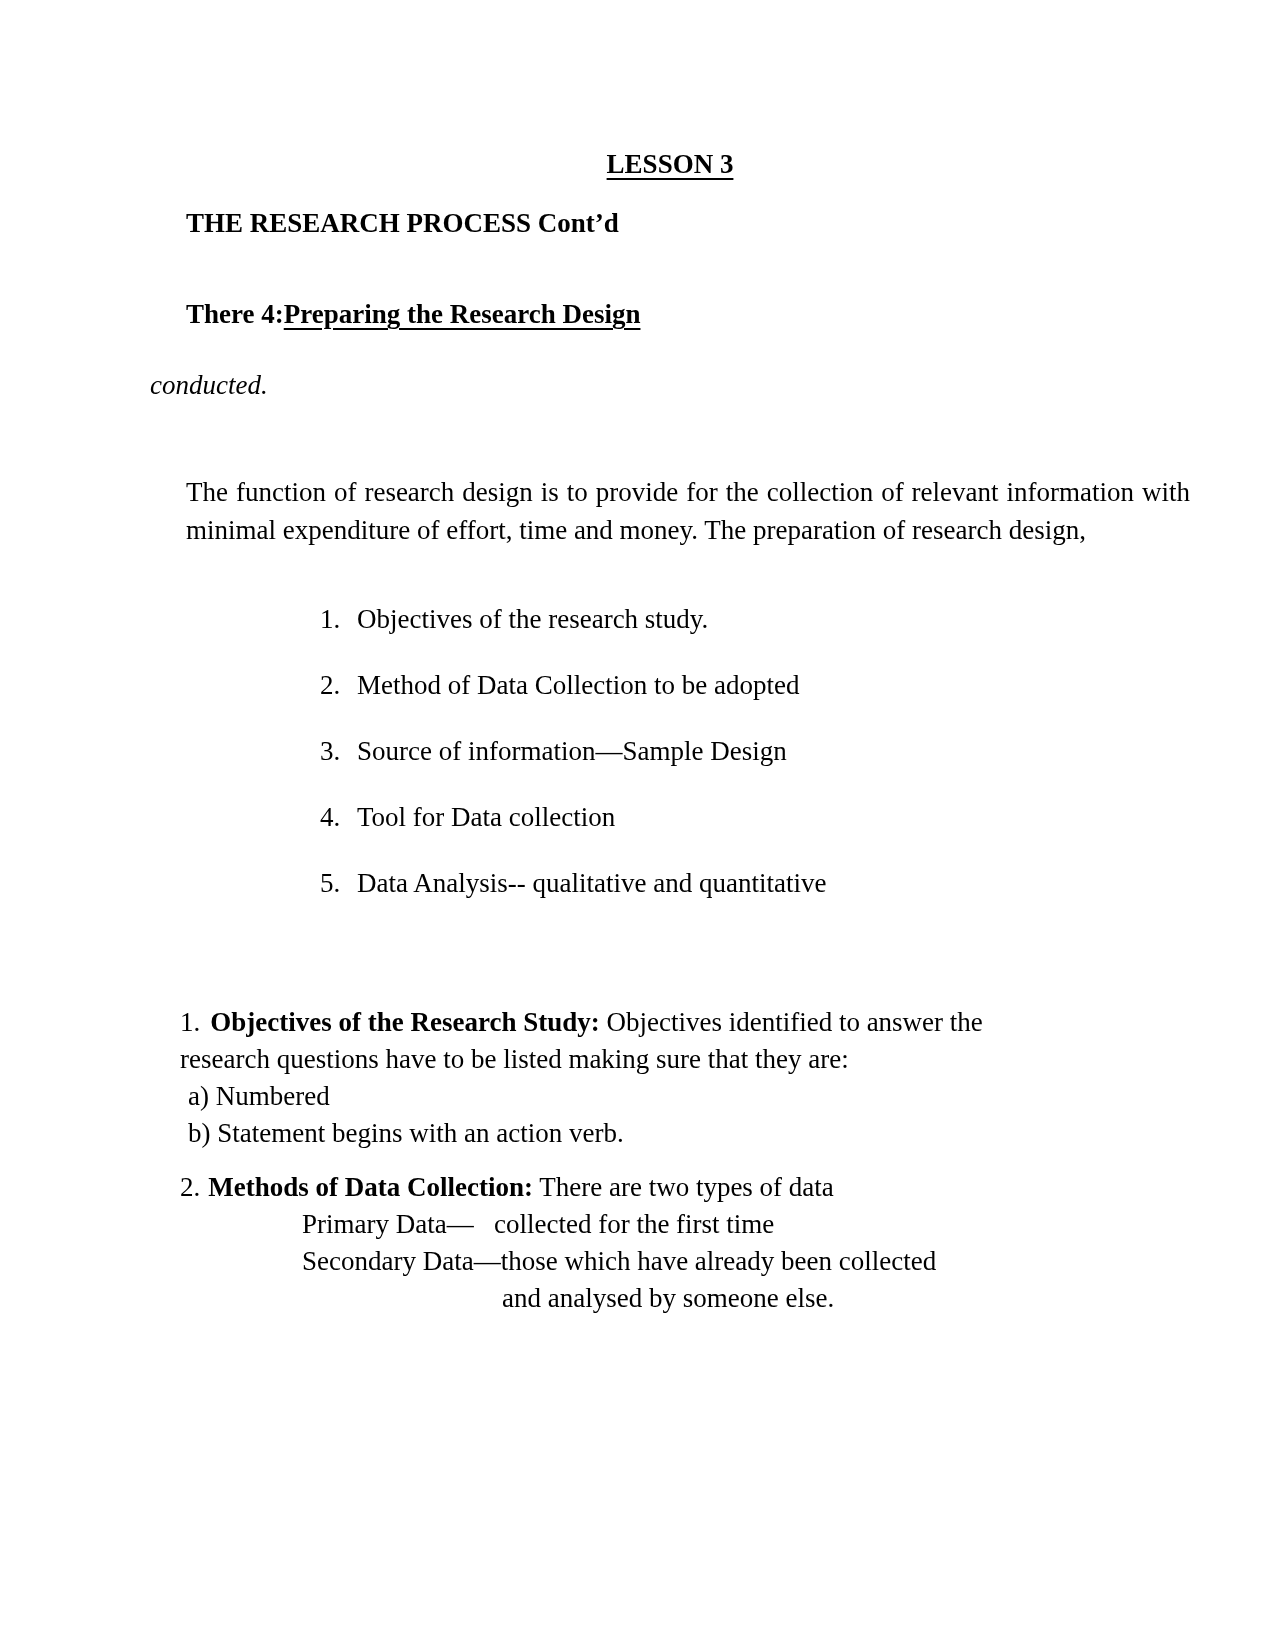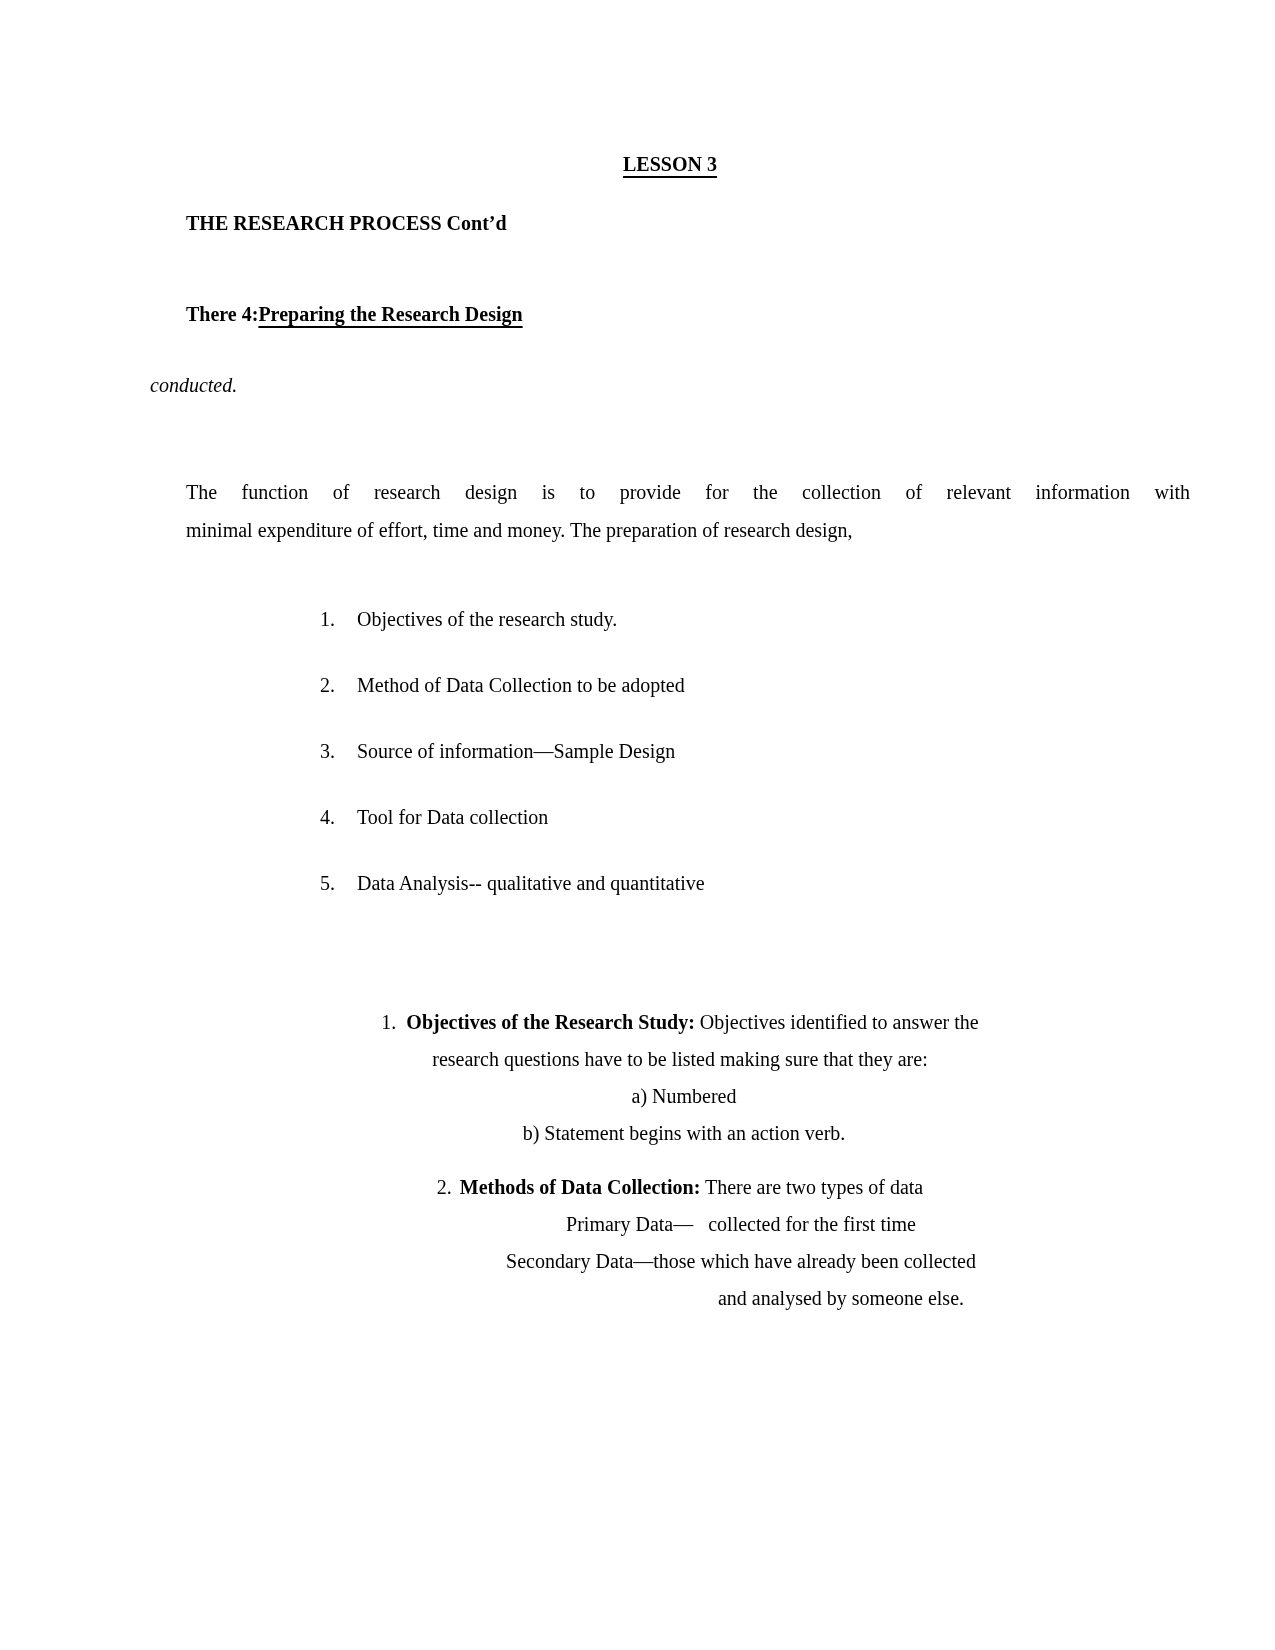--- a/index.html
+++ b/index.html
@@ -7,21 +7,21 @@
     padding: 0;
     background: #ffffff;
   }
   .page {
     position: relative;
     width: 1275px;
     height: 1650px;
     background: #ffffff;
     color: #000000;
     font-family: "Liberation Serif", "DejaVu Serif", serif;
-    font-size: 20px;
+    font-size: 27px;
     line-height: 38px;
     overflow: hidden;
   }
   .abs { position: absolute; }
   .bold { font-weight: 700; }
   .italic { font-style: italic; }
   .u {
     text-decoration: underline;
     text-decoration-thickness: 2px;
     text-underline-offset: 5px;
@@ -33,21 +33,21 @@
   .heading-block { left: 186px; top: 204px; }
   .step-block { left: 186px; top: 295px; }
   .step-block .step-title { }
   .intro-note { left: 150px; top: 366px; width: 1050px; }
   .body-para { left: 150px; top: 473px; width: 1040px; }
   .body-para .jline { text-align: justify; text-align-last: justify; margin-left: 36px; }
   .body-para .jline:last-child { text-align-last: left; }
   .num-list { left: 320px; top: 600px; }
   .num-list .li { margin-bottom: 28px; }
   .num-list .num { display: inline-block; min-width: 37px; }
-  .section { line-height: 37px; text-align: center; }
+  .section { line-height: 37px; }
   .sec1 { left: 180px; top: 1004px; width: 1000px; }
   .sec2 { left: 180px; top: 1169px; width: 1000px; }
   .sec-num { margin-right: 10px; }
   .sec-num-tight { margin-right: 8px; }
   .sub-item { padding-left: 8px; }
   .ind { padding-left: 122px; white-space: pre-wrap; }
   .ind2 { padding-left: 322px; white-space: pre-wrap; }
 </style>
 </head>
 <body>

